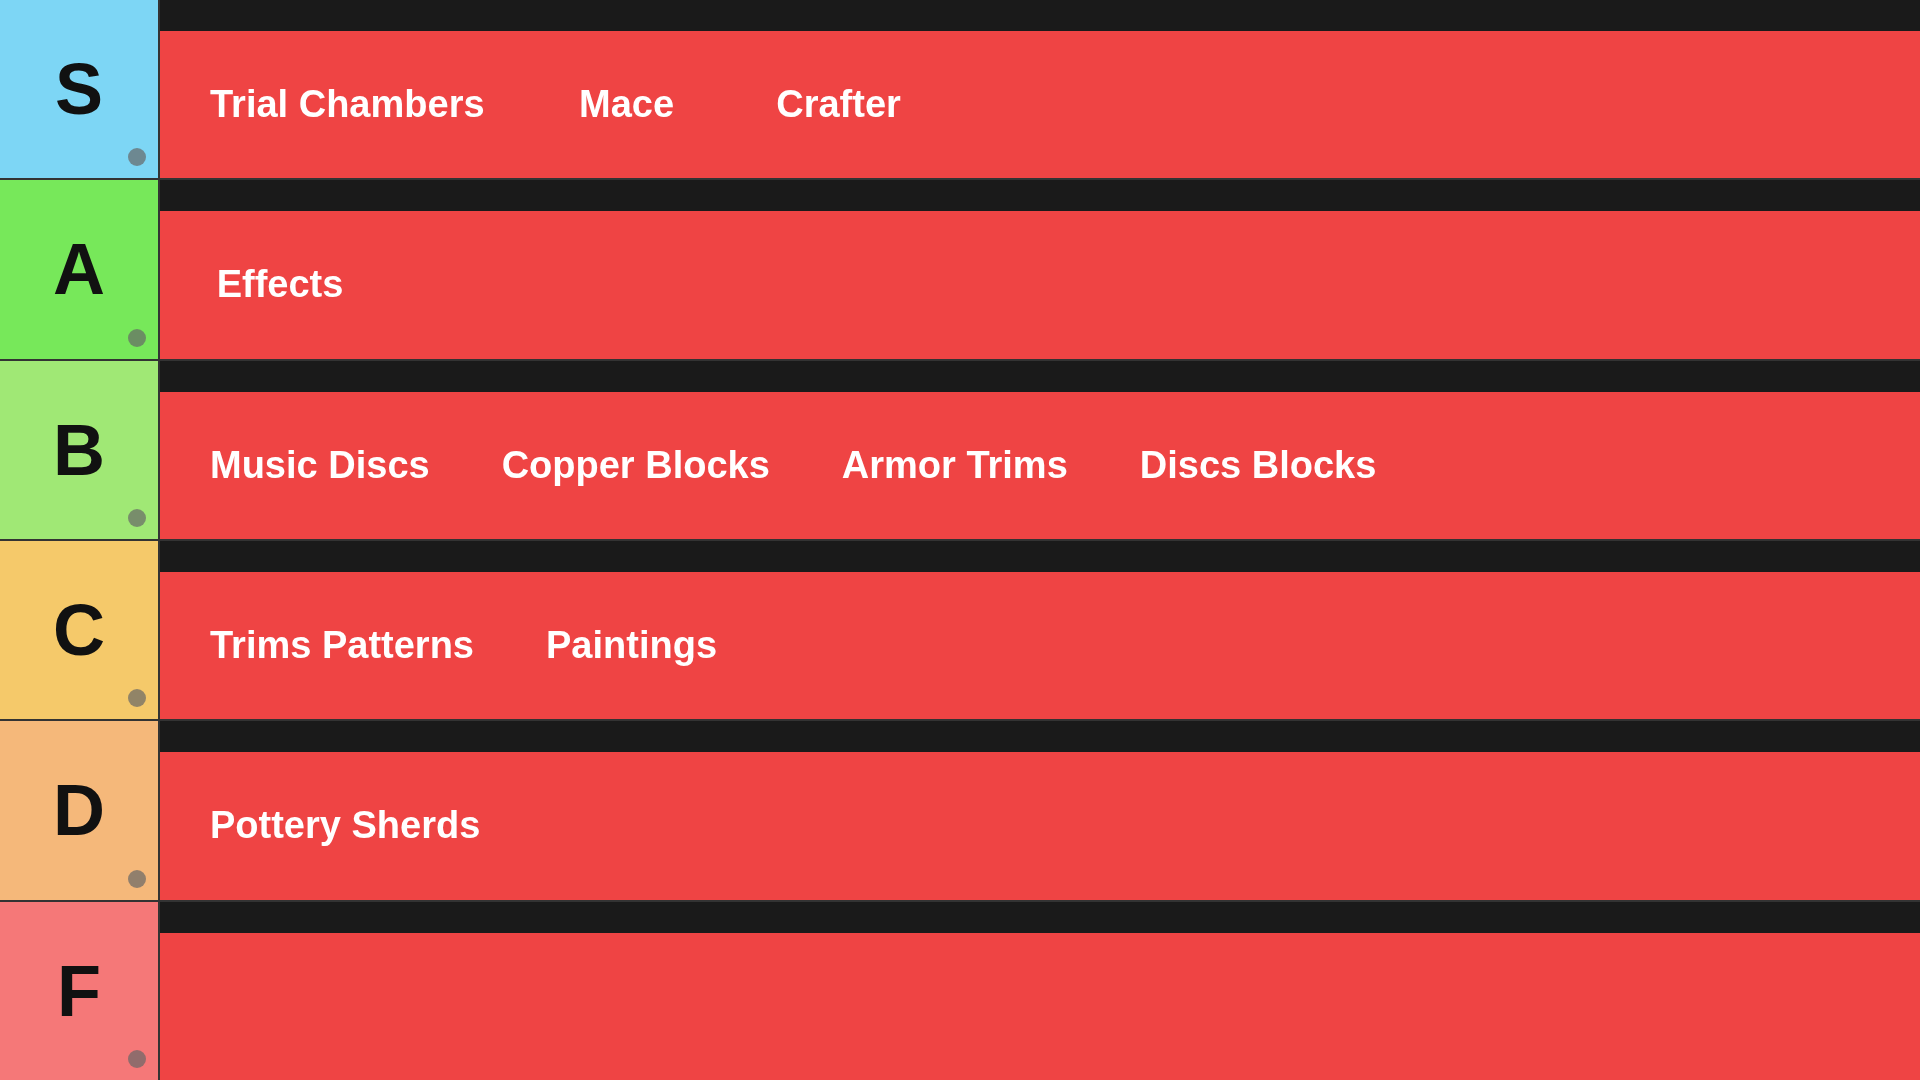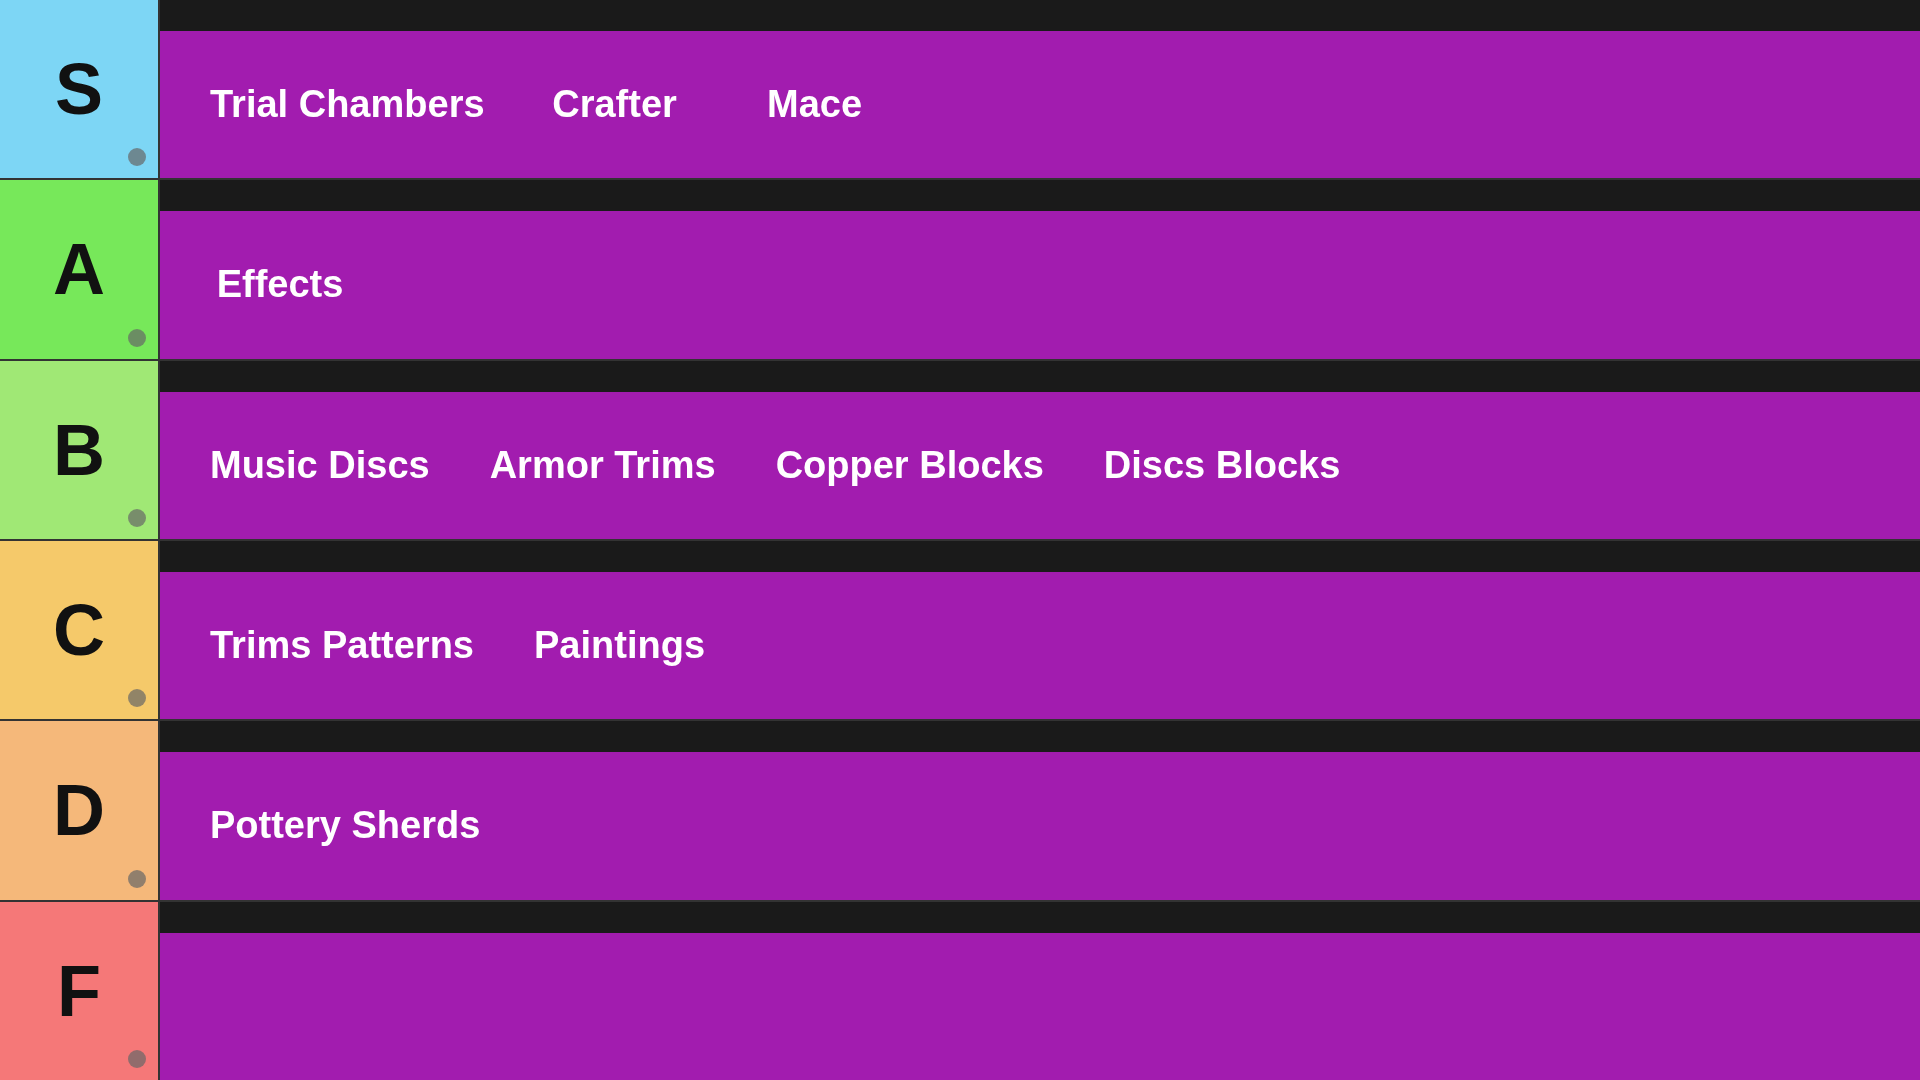--- a/index.html
+++ b/index.html
@@ -70,22 +70,22 @@
     .tier-label-f {
       background-color: #f57878;
     }
 
     .tier-content {
       flex: 1;
       display: flex;
       flex-direction: row;
       align-items: center;
       padding: 10px 20px;
-      gap: 0;
-      background-color: #a21caf;
+      gap: 12px;
+      background-color: #ef4444;
       margin-top: 31px;
     }
 
     .tier-item {
       display: flex;
       align-items: center;
       justify-content: center;
       text-align: center;
       color: #ffffff;
       font-size: 38px;
@@ -110,42 +110,42 @@
 <body>
 
 <div class="tier-list">
 <div class="tier-row">
       <div class="tier-label tier-label-s" style="background-color: rgb(125, 214, 245);">
         <span>S</span>
         <div class="dot"></div>
       </div>
       <div class="tier-content">
         <div class="tier-item">Trial Chambers</div>
+        <div class="tier-item">Mace</div>
         <div class="tier-item">Crafter</div>
-        <div class="tier-item">Mace</div>
       </div>
     </div>
     <div class="tier-row">
       <div class="tier-label tier-label-a" style="background-color: rgb(119, 232, 90);">
         <span>A</span>
         <div class="dot"></div>
       </div>
       <div class="tier-content">
         <div class="tier-item">Effects</div>
       </div>
     </div>
     <div class="tier-row">
       <div class="tier-label tier-label-b" style="background-color: rgb(160, 232, 117);">
         <span>B</span>
         <div class="dot"></div>
       </div>
       <div class="tier-content">
         <div class="tier-item">Music Discs</div>
+        <div class="tier-item">Copper Blocks</div>
         <div class="tier-item">Armor Trims</div>
-        <div class="tier-item">Copper Blocks</div>
         <div class="tier-item">Discs Blocks</div>
       </div>
     </div>
     <div class="tier-row">
       <div class="tier-label tier-label-c" style="background-color: rgb(245, 201, 106);">
         <span>C</span>
         <div class="dot"></div>
       </div>
       <div class="tier-content">
         <div class="tier-item">Trims Patterns</div>

